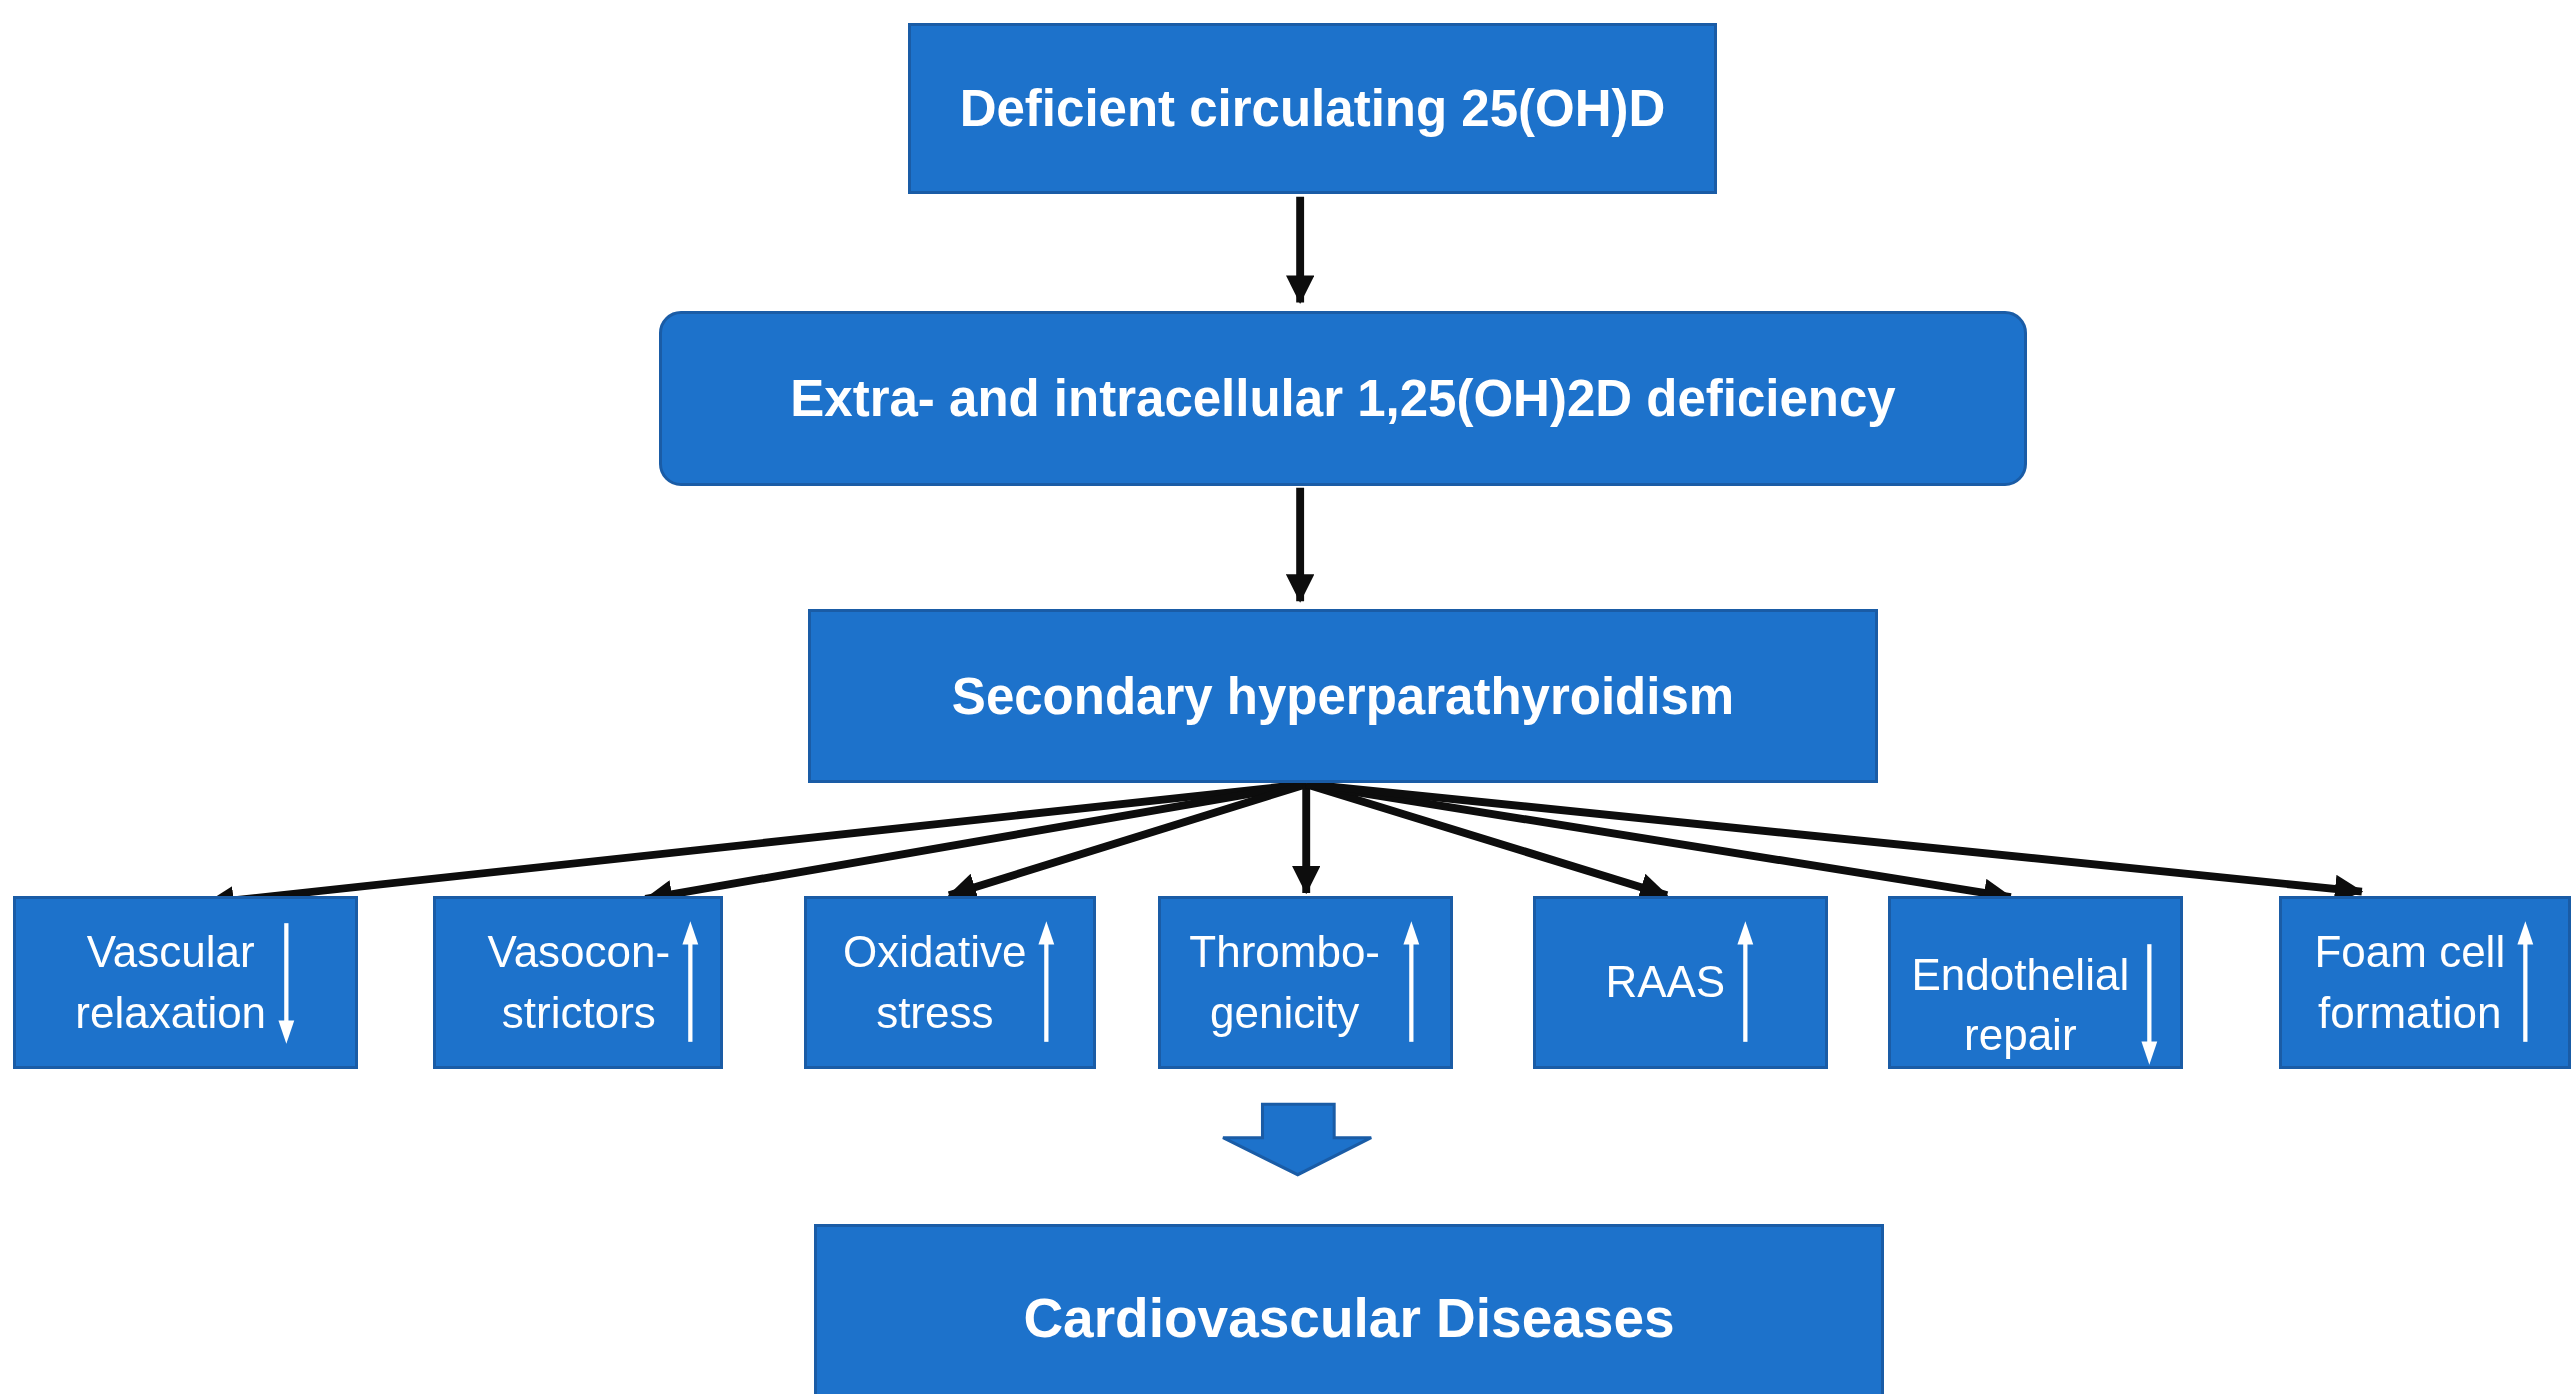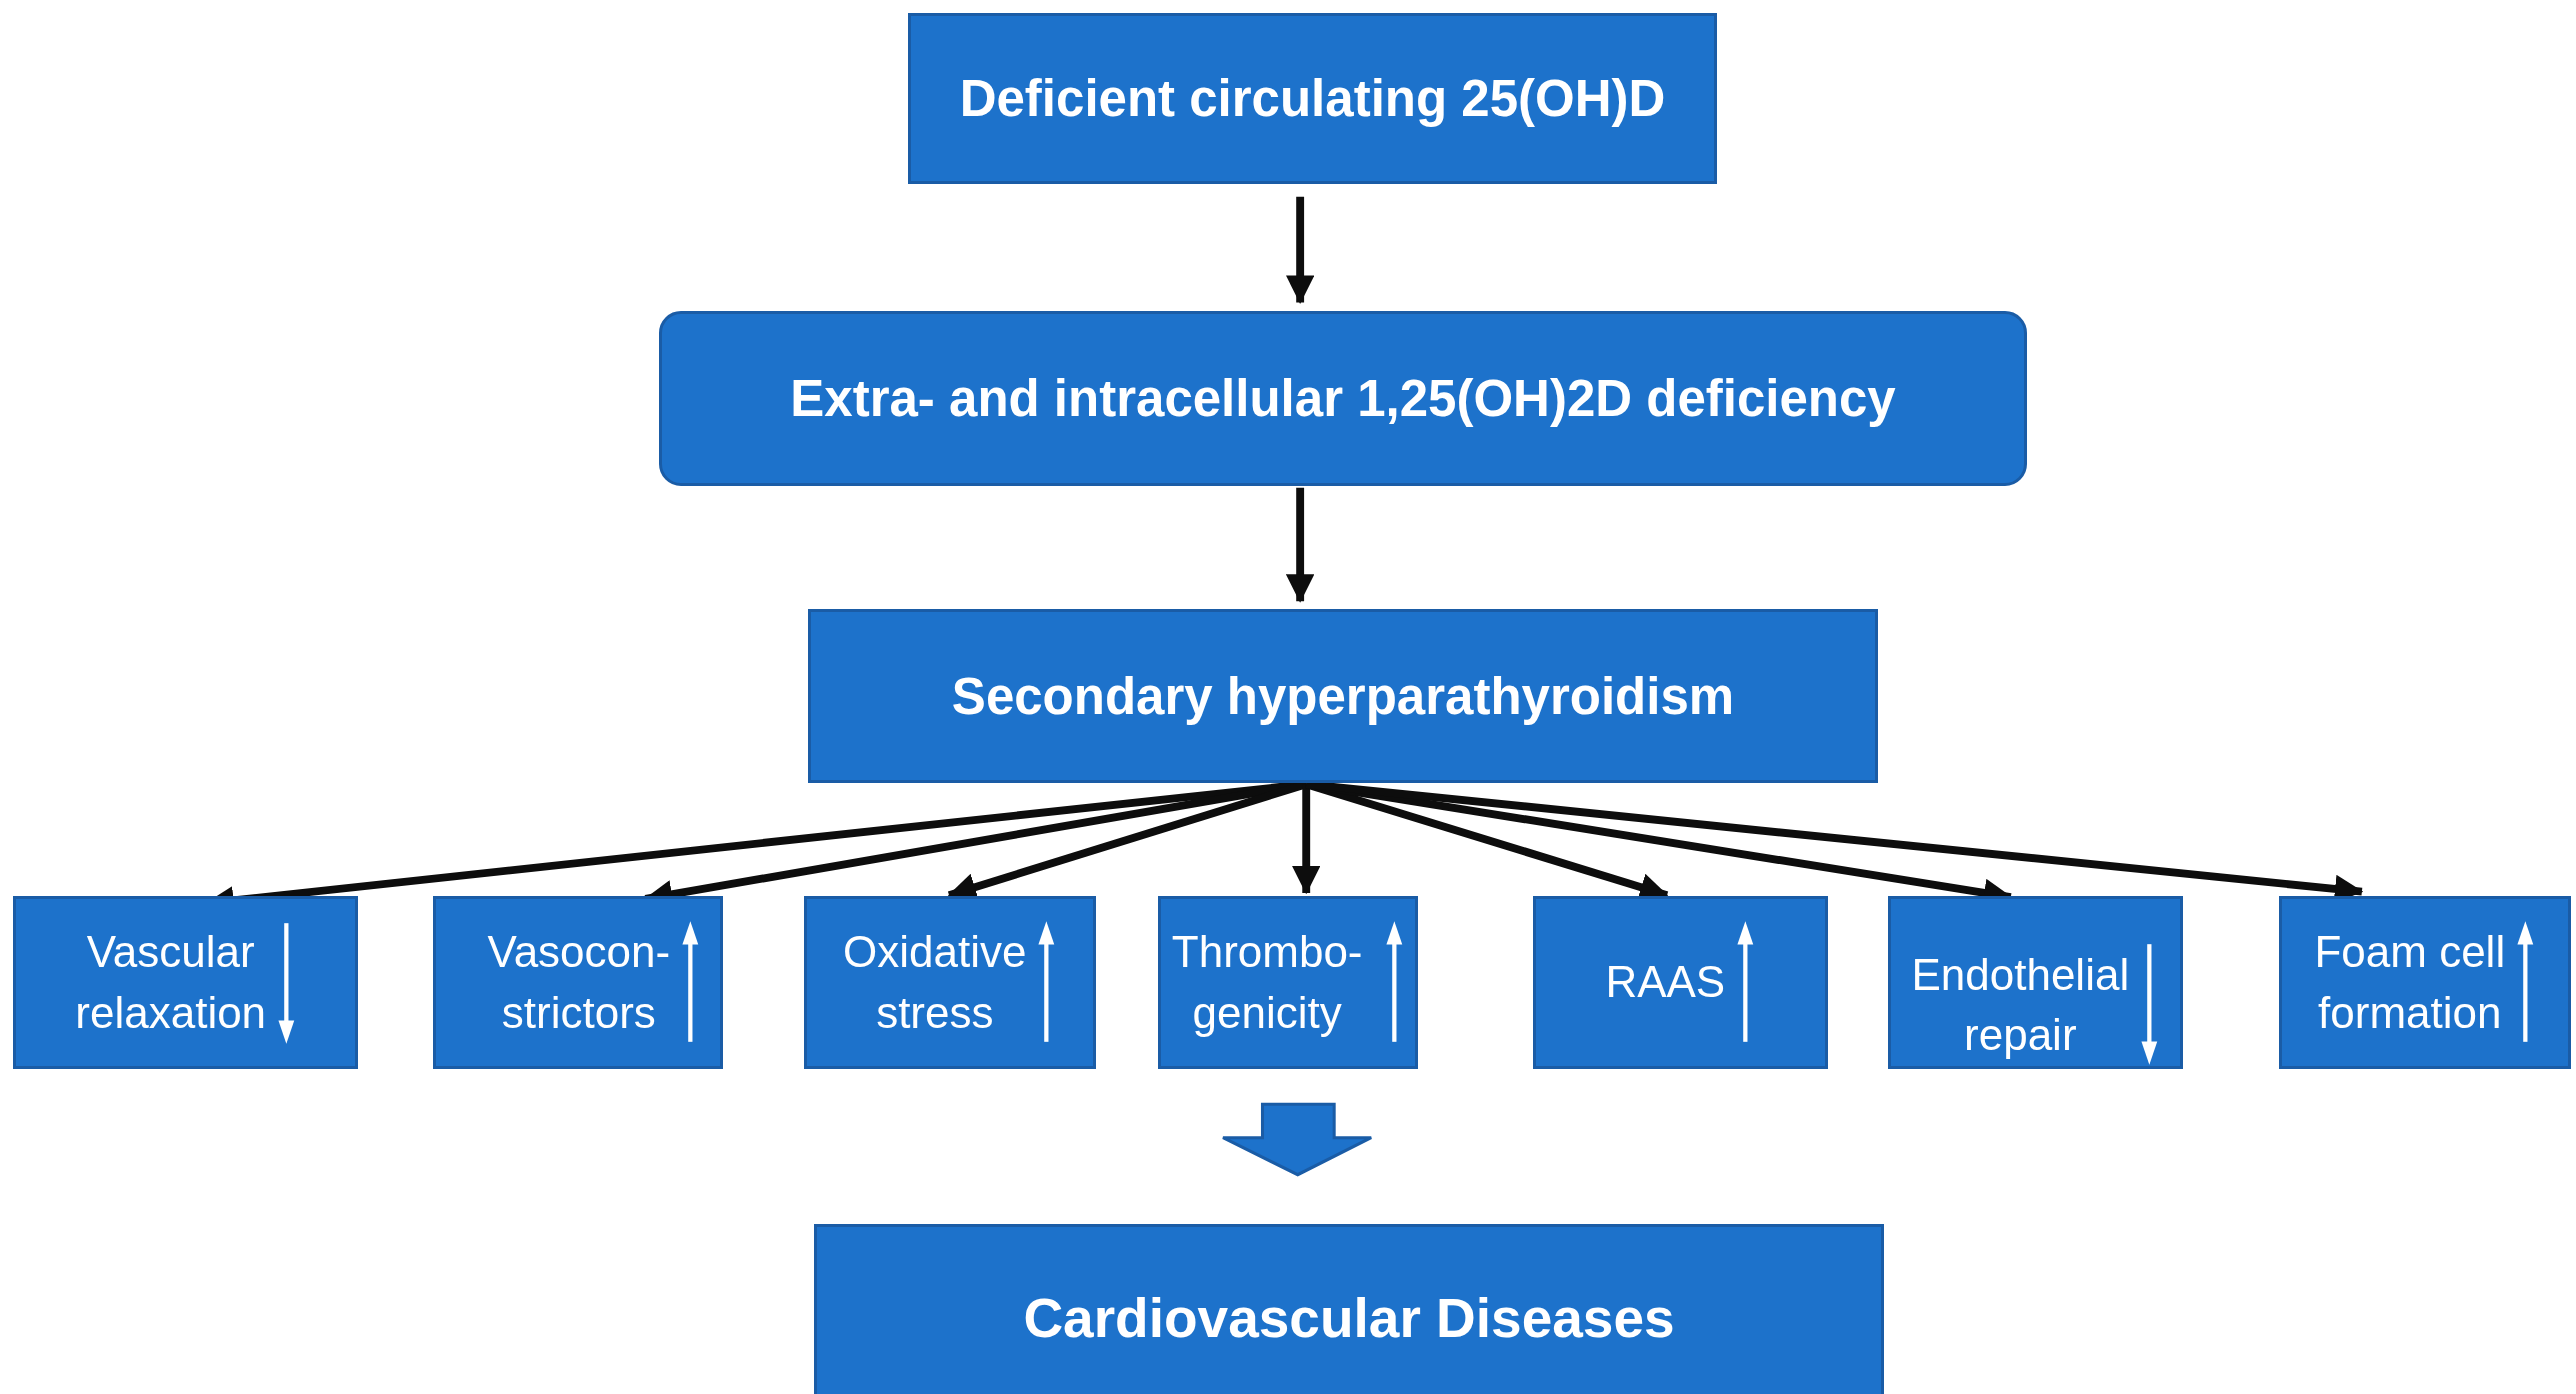--- a/index.html
+++ b/index.html
@@ -30,39 +30,39 @@
     font-size: 51px;
     font-weight: 600;
     letter-spacing: 0px;
   }
   .node.final {
     font-size: 55px;
     font-weight: 700;
     margin-top: 32px;
   }
   
-  #box-top    { left: 908px; top: 13px;   width: 809px; height: 171px; }
+  #box-top    { left: 908px; top: 23px;   width: 809px; height: 171px; }
   #box-mid    { left: 659px; top: 311px;  width: 1368px; height: 175px; border-radius: 22px; }
   #box-hyper  { left: 808px; top: 609px; width: 1070px; height: 174px; text-align: center; }
   #box-final  { left: 814px; top: 1192px; width: 1070px; height: 188px; }
 
   
   .effect {
     top: 896px;
     height: 173px;
     font-size: 44px;
     font-weight: 400;
     gap: 9.7px;
     line-height: 1.38;
     padding: 0 4.9px;
   }
   #effect-0 { left: 13.4px;   width: 345px; }
   #effect-1 { left: 433px;  width: 290px; padding-left: 37px; }
   #effect-2 { left: 804px; width: 292px; }
-  #effect-3 { left: 1158px; width: 260px; gap: 21px; }
+  #effect-3 { left: 1158px; width: 295px; gap: 21px; }
   #effect-4 { left: 1533px; width: 295px; }
   #effect-5 { left: 1888px; width: 295px; align-items: flex-end; }
   #effect-6 { left: 2279px; width: 292px; }
 
   .effect .lines {
     display: flex;
     flex-direction: column;
     align-items: center;
   }
   .trend {

